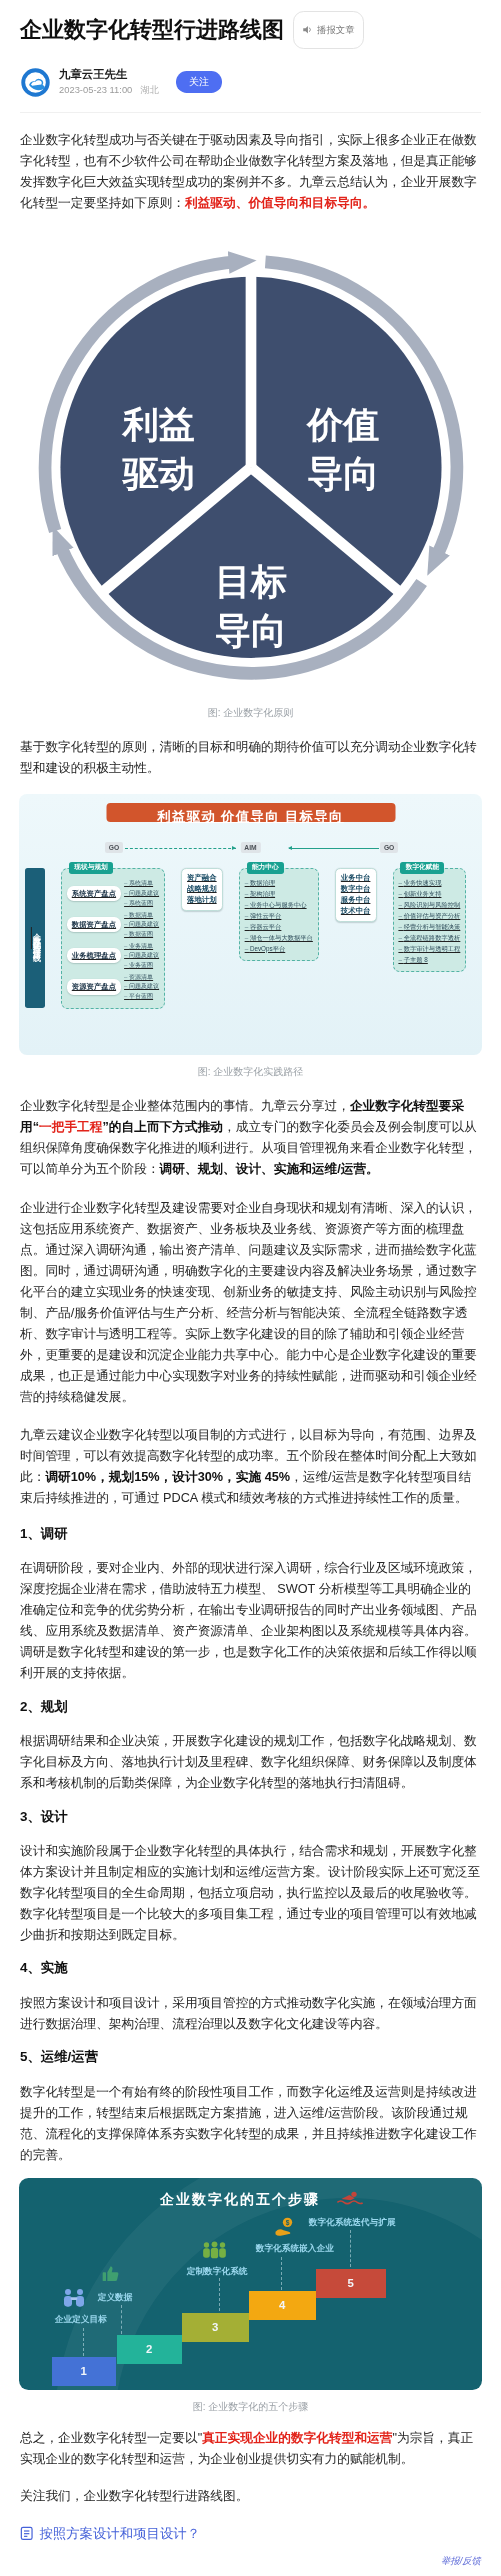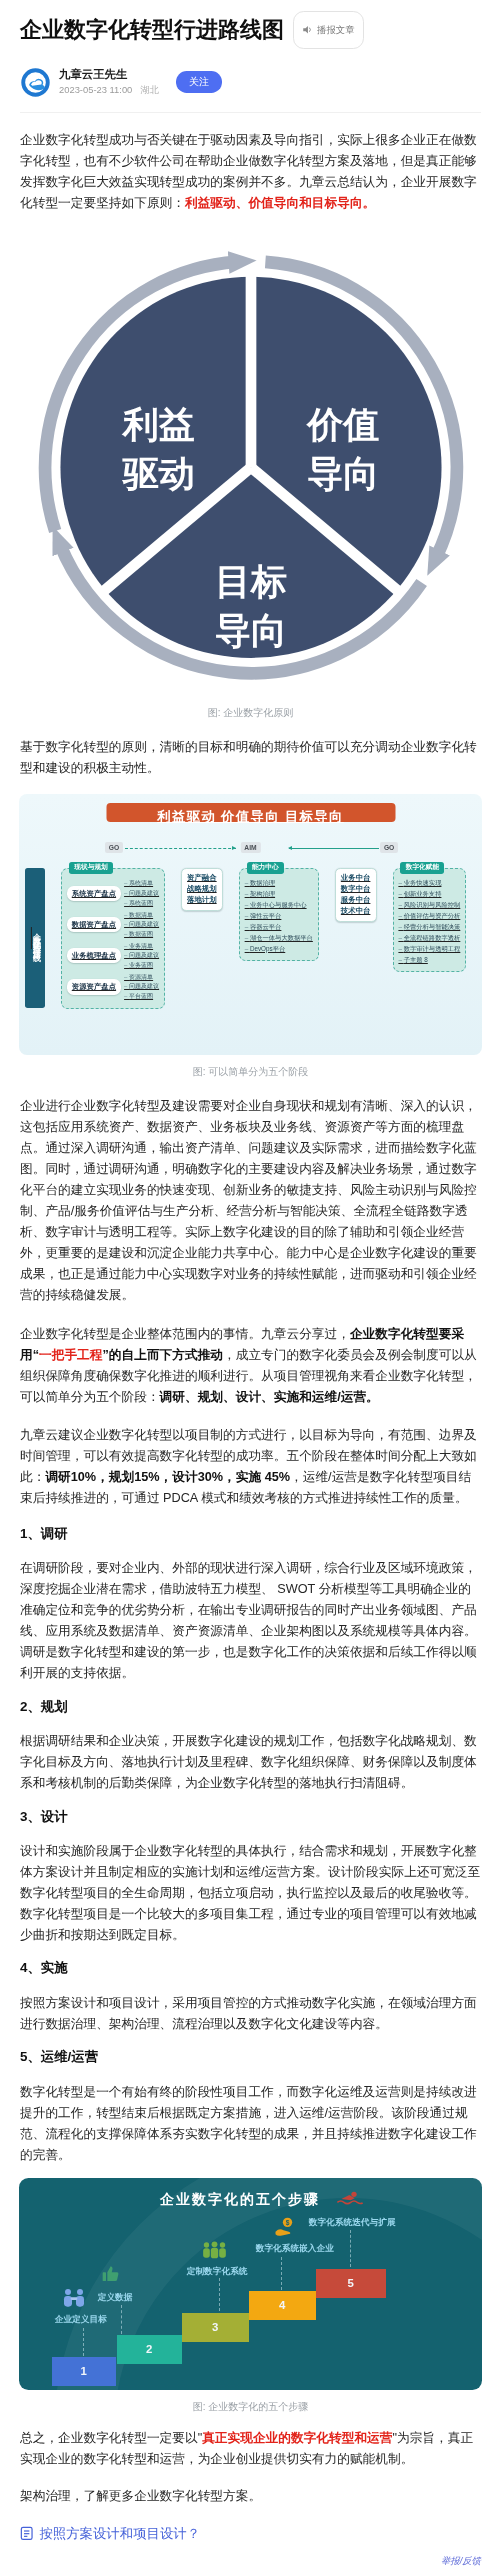--- a/index.html
+++ b/index.html
@@ -238,26 +238,26 @@
           <div class="gitem">风险识别与风险控制</div>
           <div class="gitem">价值评估与资产分析</div>
           <div class="gitem">经营分析与智能决策</div>
           <div class="gitem">全流程链路数字透析</div>
           <div class="gitem">数字审计与透明工程</div>
           <div class="gitem">子主题 8</div>
         </div>
     </div>
   </div>
 </div>
-<div class="fig-caption">图: 可以简单分为五个阶段</div>
+<div class="fig-caption">图: 企业数字化实践路径</div>
 
 <div class="content">
+  <p class="body"><span>企业数字化转型是企业整体范围内的事情。九章云分享过，</span><span class="blk-bold">企业数字化转型要采用“</span><span class="red-bold">一把手工程</span><span class="blk-bold">”的自上而下方式推动</span><span>，成立专门的数字化委员会及例会制度可以从组织保障角度确保数字化推进的顺利进行。从项目管理视角来看企业数字化转型，可以简单分为五个阶段：</span><span class="blk-bold">调研、规划、设计、实施和运维/运营。</span></p>
+
   <p class="body">企业进行企业数字化转型及建设需要对企业自身现状和规划有清晰、深入的认识，这包括应用系统资产、数据资产、业务板块及业务线、资源资产等方面的梳理盘点。通过深入调研沟通，输出资产清单、问题建议及实际需求，进而描绘数字化蓝图。同时，通过调研沟通，明确数字化的主要建设内容及解决业务场景，通过数字化平台的建立实现业务的快速变现、创新业务的敏捷支持、风险主动识别与风险控制、产品/服务价值评估与生产分析、经营分析与智能决策、全流程全链路数字透析、数字审计与透明工程等。实际上数字化建设的目的除了辅助和引领企业经营外，更重要的是建设和沉淀企业能力共享中心。能力中心是企业数字化建设的重要成果，也正是通过能力中心实现数字对业务的持续性赋能，进而驱动和引领企业经营的持续稳健发展。</p>
-
-  <p class="body"><span>企业数字化转型是企业整体范围内的事情。九章云分享过，</span><span class="blk-bold">企业数字化转型要采用“</span><span class="red-bold">一把手工程</span><span class="blk-bold">”的自上而下方式推动</span><span>，成立专门的数字化委员会及例会制度可以从组织保障角度确保数字化推进的顺利进行。从项目管理视角来看企业数字化转型，可以简单分为五个阶段：</span><span class="blk-bold">调研、规划、设计、实施和运维/运营。</span></p>
 
   <p class="body"><span>九章云建议企业数字化转型以项目制的方式进行，以目标为导向，有范围、边界及时间管理，可以有效提高数字化转型的成功率。五个阶段在整体时间分配上大致如此：</span><span class="blk-bold">调研10%，规划15%，设计30%，实施 45%</span><span>，运维/运营是数字化转型项目结束后持续推进的，可通过 PDCA 模式和绩效考核的方式推进持续性工作的质量。</span></p>
 
   <section>
     <h3 class="sec first">1、调研</h3>
     <p class="body sec-body">在调研阶段，要对企业内、外部的现状进行深入调研，综合行业及区域环境政策，深度挖掘企业潜在需求，借助波特五力模型、 SWOT 分析模型等工具明确企业的准确定位和竞争的优劣势分析，在输出专业调研报告的同时产出业务领域图、产品线、应用系统及数据清单、资产资源清单、企业架构图以及系统规模等具体内容。调研是数字化转型和建设的第一步，也是数字化工作的决策依据和后续工作得以顺利开展的支持依据。</p>
   </section>
   <section>
     <h3 class="sec">2、规划</h3>
     <p class="body sec-body">根据调研结果和企业决策，开展数字化建设的规划工作，包括数字化战略规划、数字化目标及方向、落地执行计划及里程碑、数字化组织保障、财务保障以及制度体系和考核机制的后勤类保障，为企业数字化转型的落地执行扫清阻碍。</p>
@@ -343,21 +343,21 @@
   <div class="step step2">2</div>
   <div class="step step3">3</div>
   <div class="step step4">4</div>
   <div class="step step5">5</div>
 </div>
 <div class="fig-caption">图: 企业数字化的五个步骤</div>
 
 <div class="content">
   <p class="body" style="margin-top:14.7px;"><span>总之，企业数字化转型一定要以"</span><span class="red-bold">真正实现企业的数字化转型和运营</span><span>"为宗旨，真正实现企业的数字化转型和运营，为企业创业提供切实有力的赋能机制。</span></p>
 
-  <p class="body" style="margin-top:16px;">架构治理，了解更多企业数字化转型方案。</p>
+  <p class="body" style="margin-top:16px;">关注我们，企业数字化转型行进路线图。</p>
 </div>
 
 <div class="rel-link">
   <svg width="13.4" height="14.7" viewBox="0 0 20 22">
     <rect x="2" y="2" width="16" height="18" rx="2.5" fill="none" stroke="#4662d9" stroke-width="1.8"></rect>
     <line x1="6" y1="7.5" x2="14" y2="7.5" stroke="#4662d9" stroke-width="1.8"></line>
     <line x1="6" y1="11.5" x2="14" y2="11.5" stroke="#4662d9" stroke-width="1.8"></line>
     <line x1="6" y1="15.5" x2="11" y2="15.5" stroke="#4662d9" stroke-width="1.8"></line>
   </svg>
   <span>按照方案设计和项目设计？</span>

